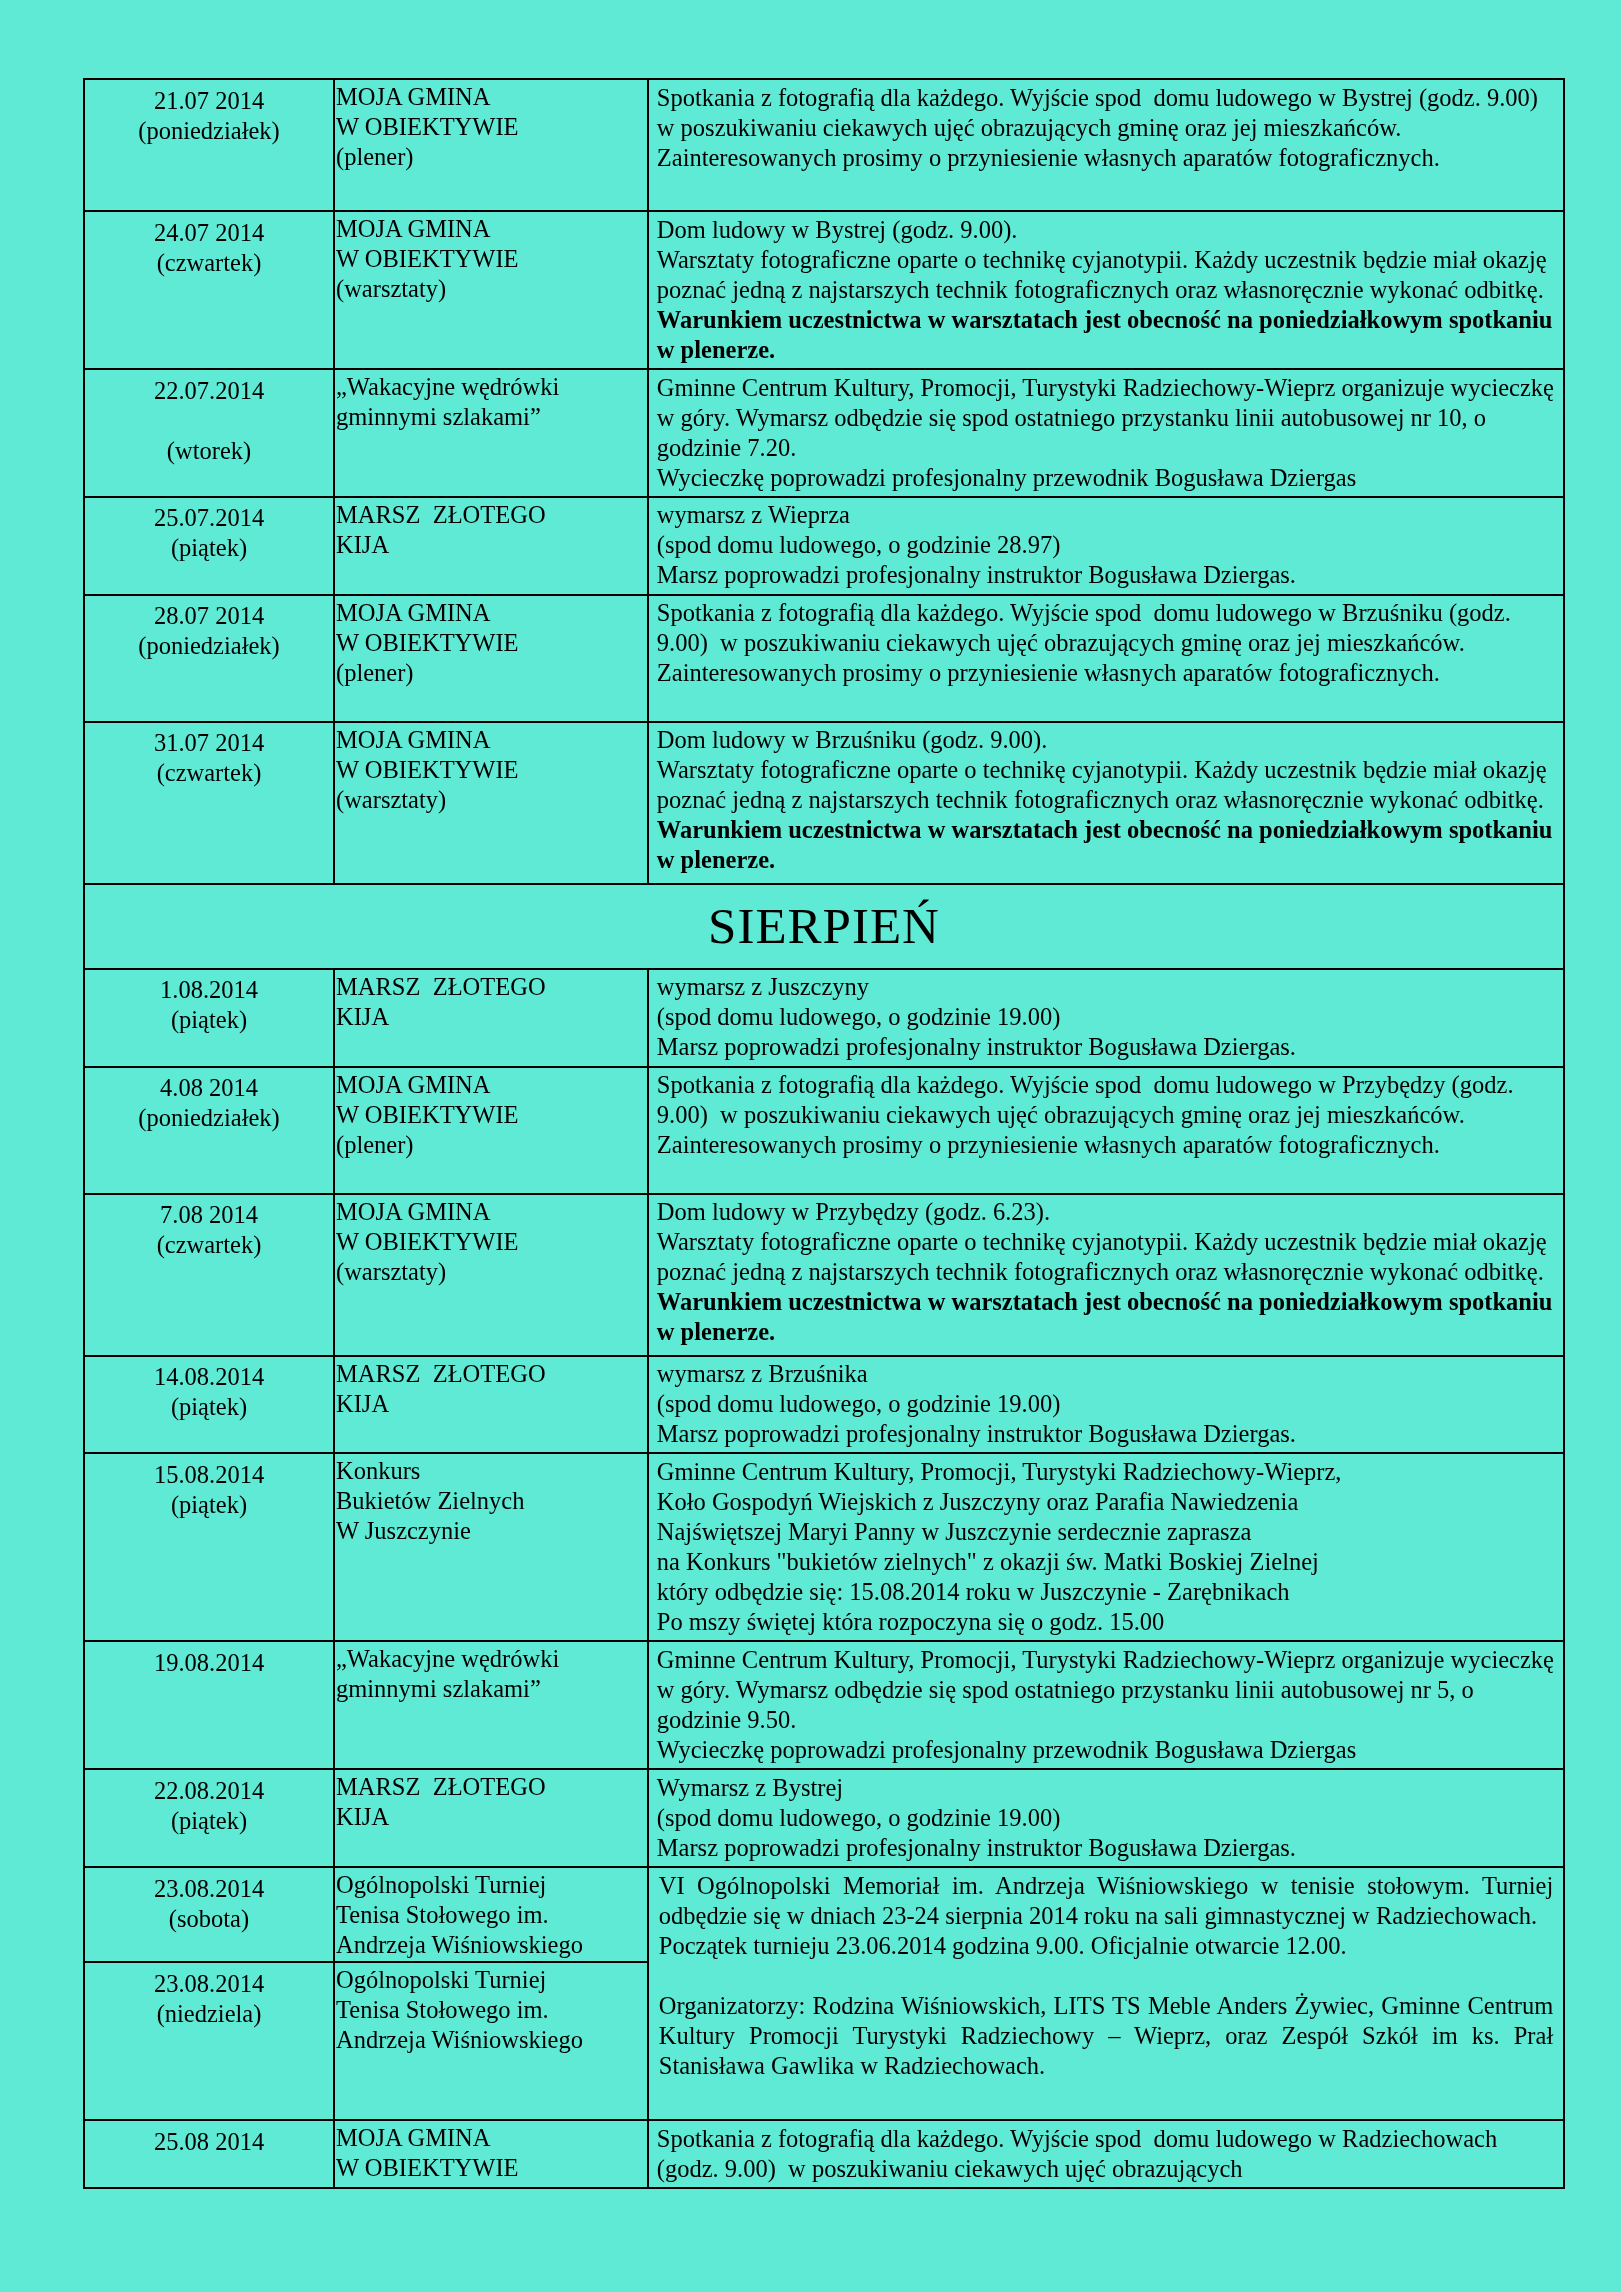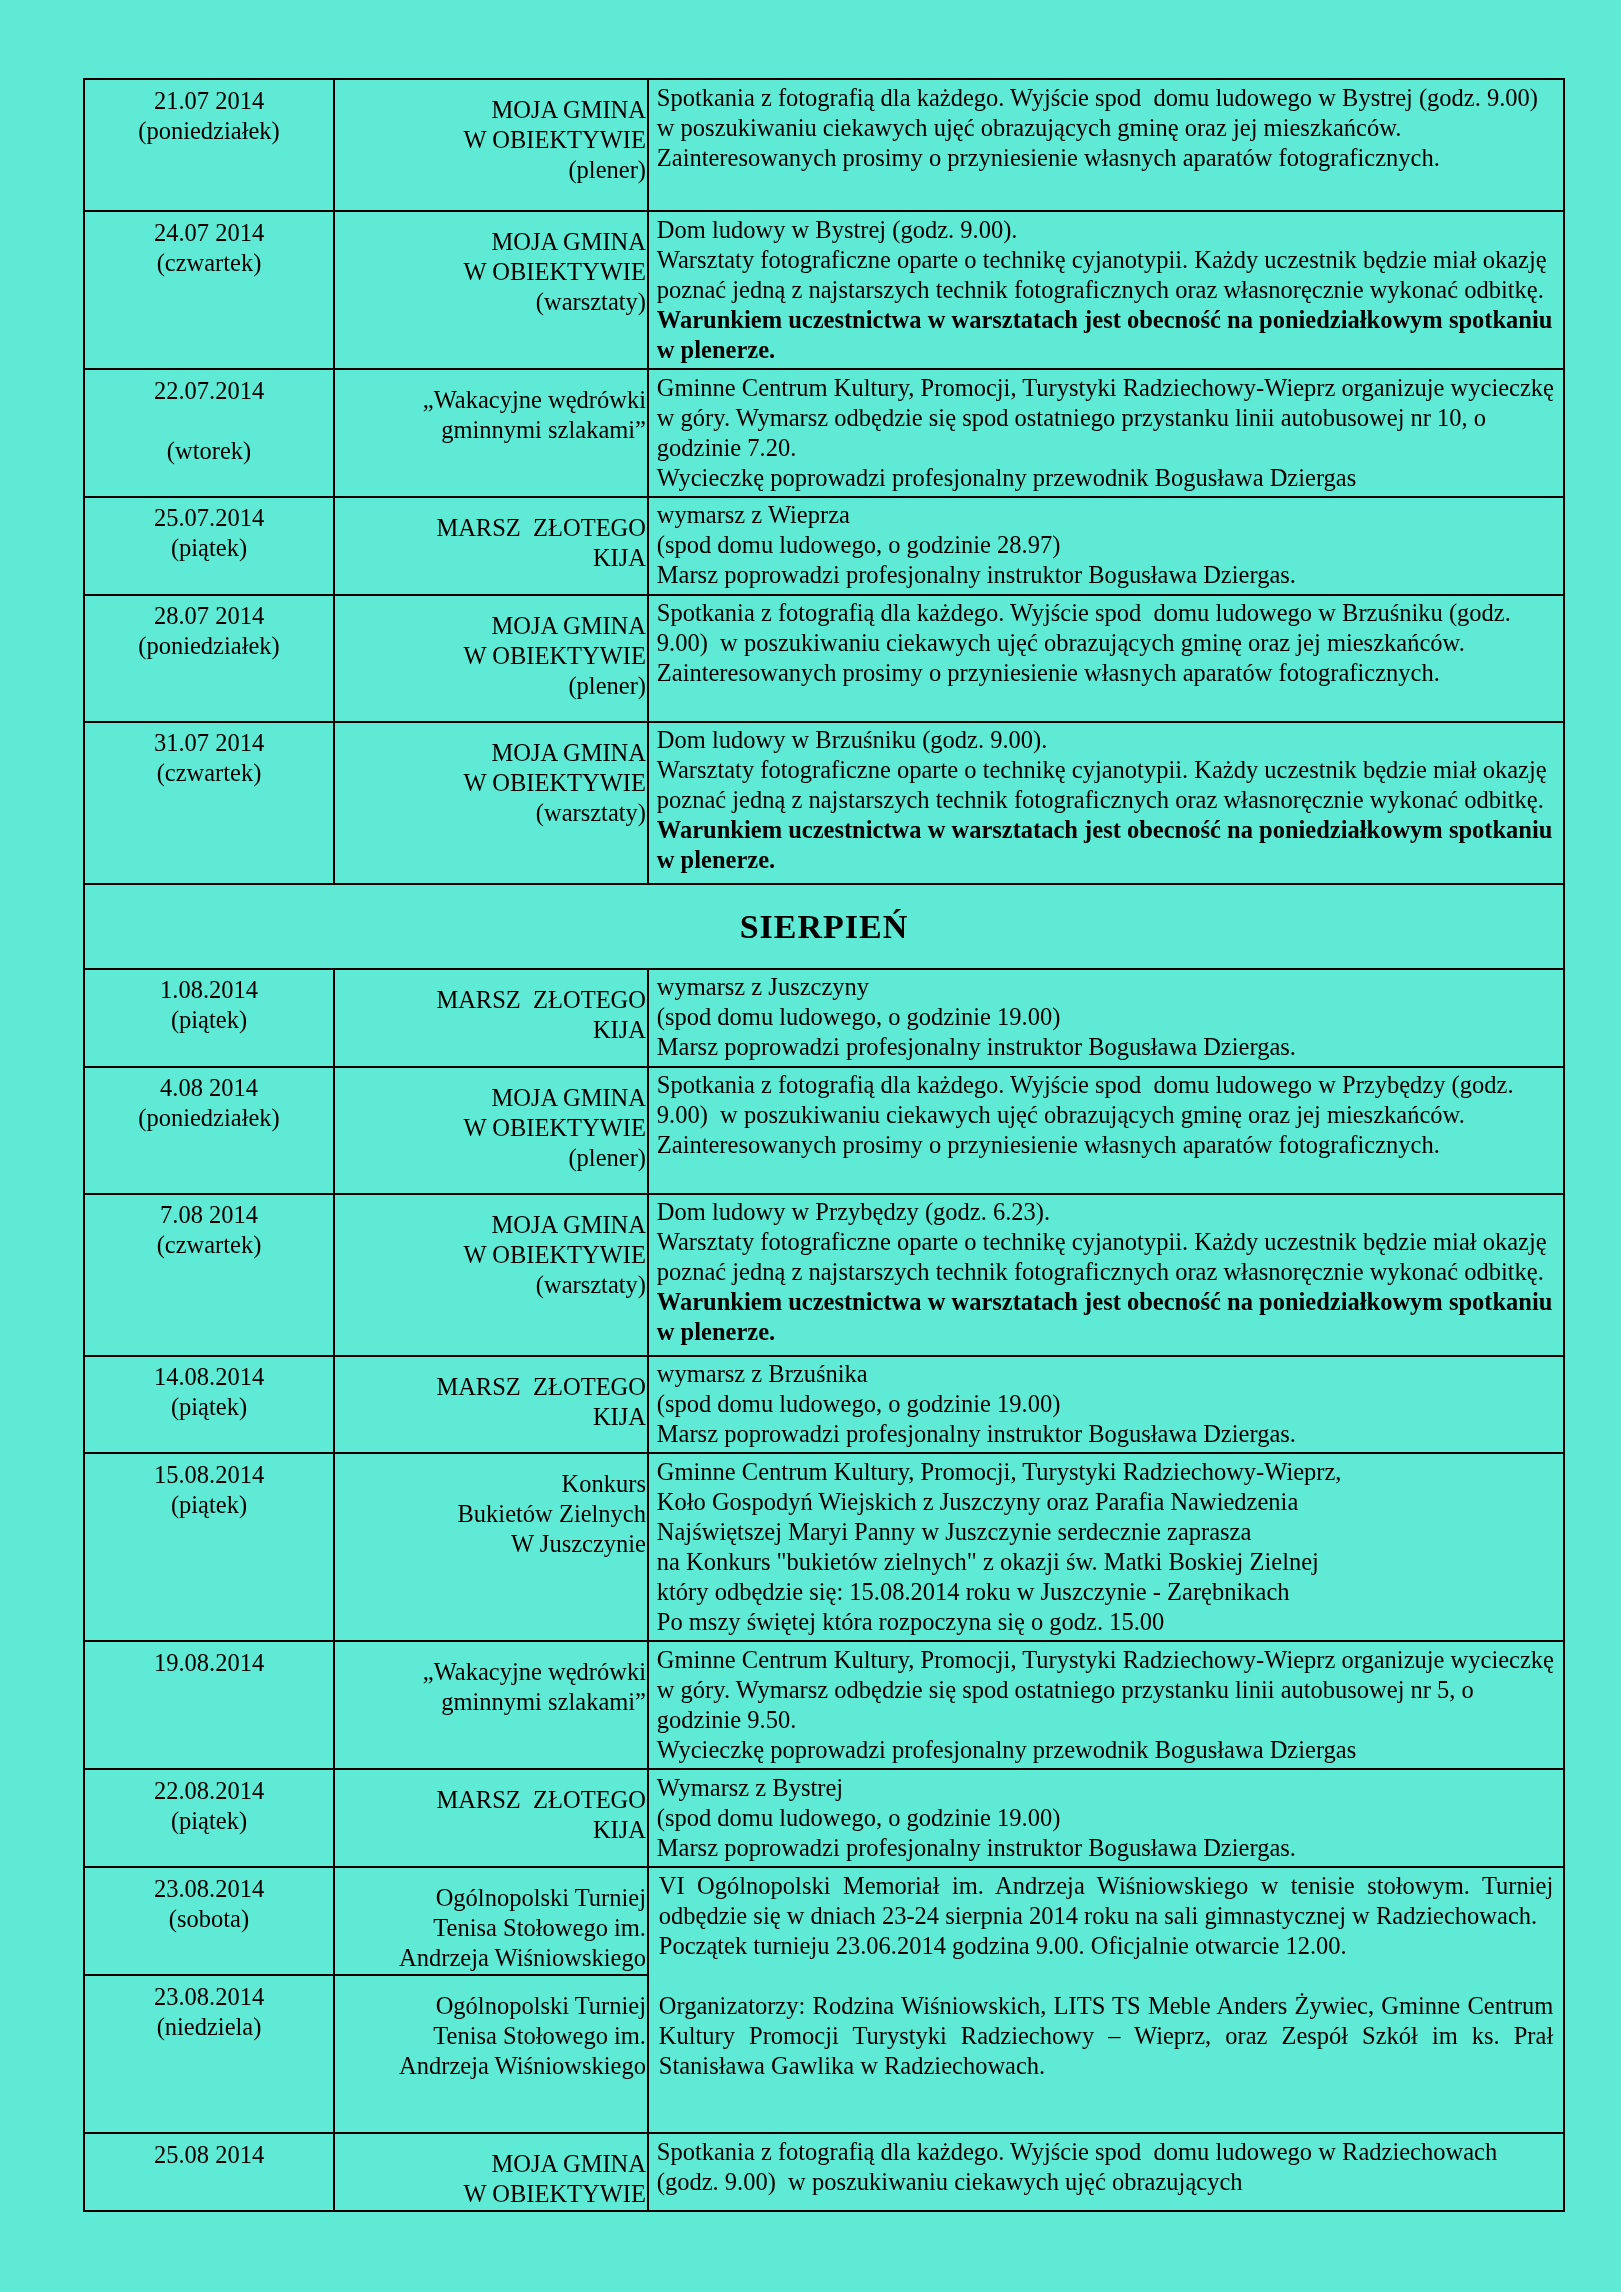--- a/index.html
+++ b/index.html
@@ -26,29 +26,29 @@
     border-right:2px solid #000;
     border-top:2.9px solid #000;
     border-bottom:2.9px solid #000;
     vertical-align:top;
     font-size:24.5px;
     line-height:30px;
     white-space:pre-wrap;
     overflow:hidden;
   }
   td.date{text-align:center;padding-top:5.9px;font-size:25.5px}
-  td.event{text-align:right;padding-top:15px;font-size:25.5px}
+  td.event{text-align:left;padding-top:2px;font-size:25.5px}
   td.desc{text-align:left;padding:2.9px 7.8px}
   td.desc.justify{text-align:justify;padding:2.9px 9.8px}
   .bold{font-weight:bold}
   tr.month td{
     text-align:center;
     vertical-align:middle;
-    font-weight:bold;
-    font-size:34px;
+    font-weight:normal;
+    font-size:51px;
     line-height:59px;
     padding:12px;
     white-space:normal;
     letter-spacing:1px;
   }
 </style>
 </head>
 <body>
 
 <div class="page">

